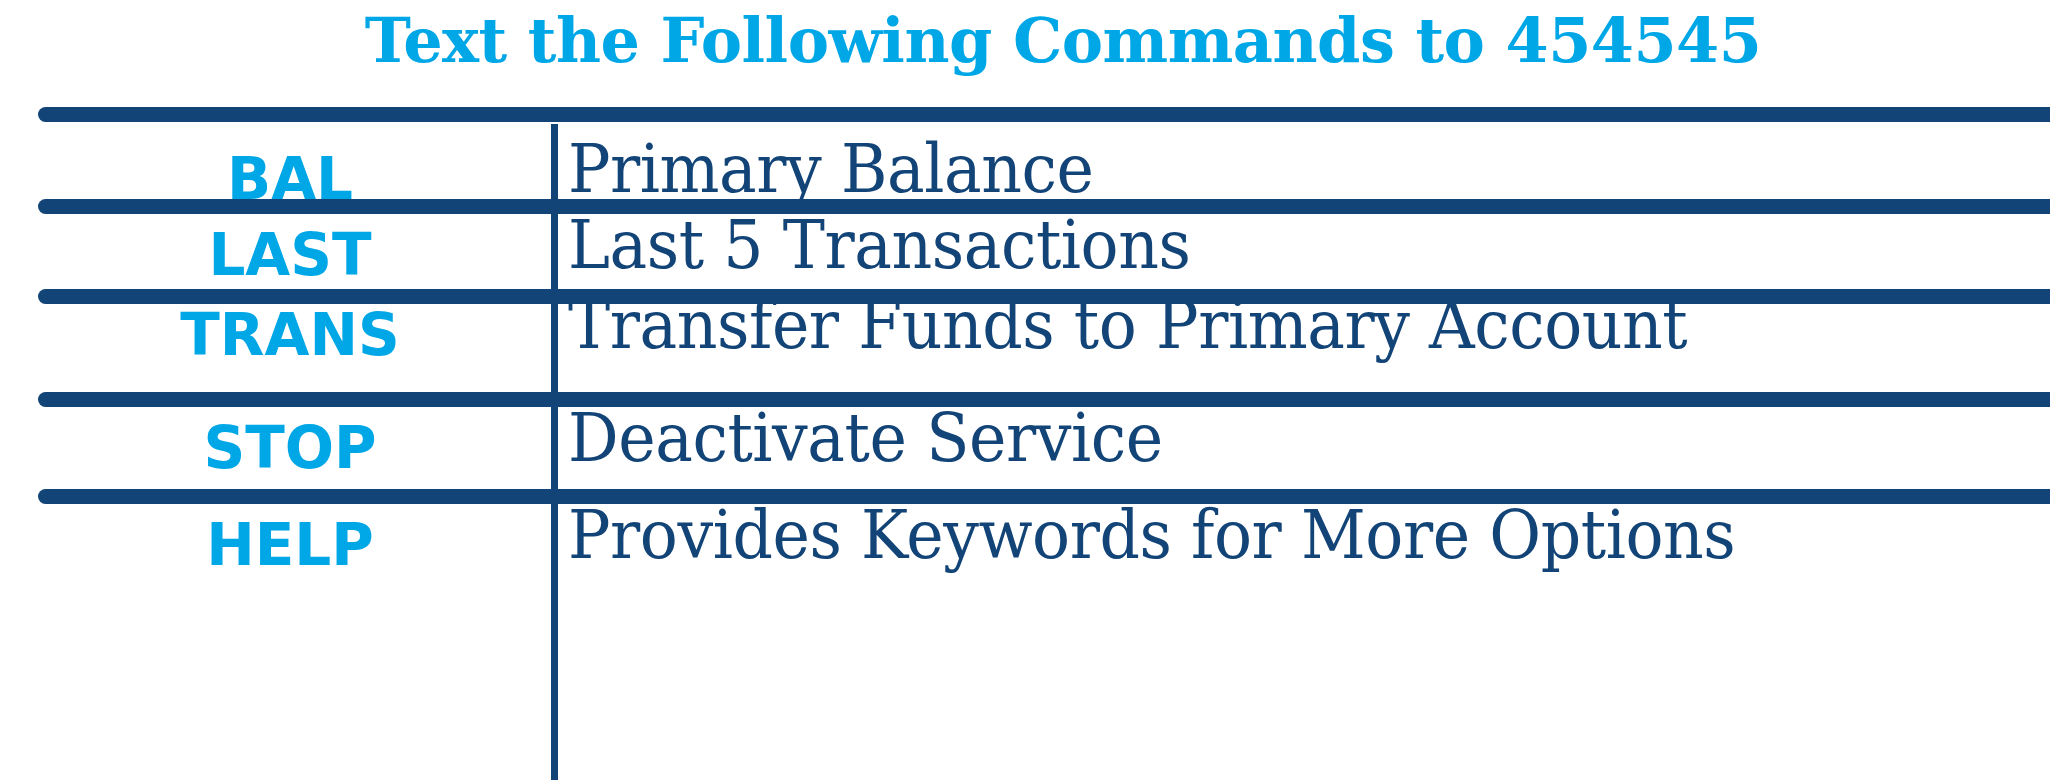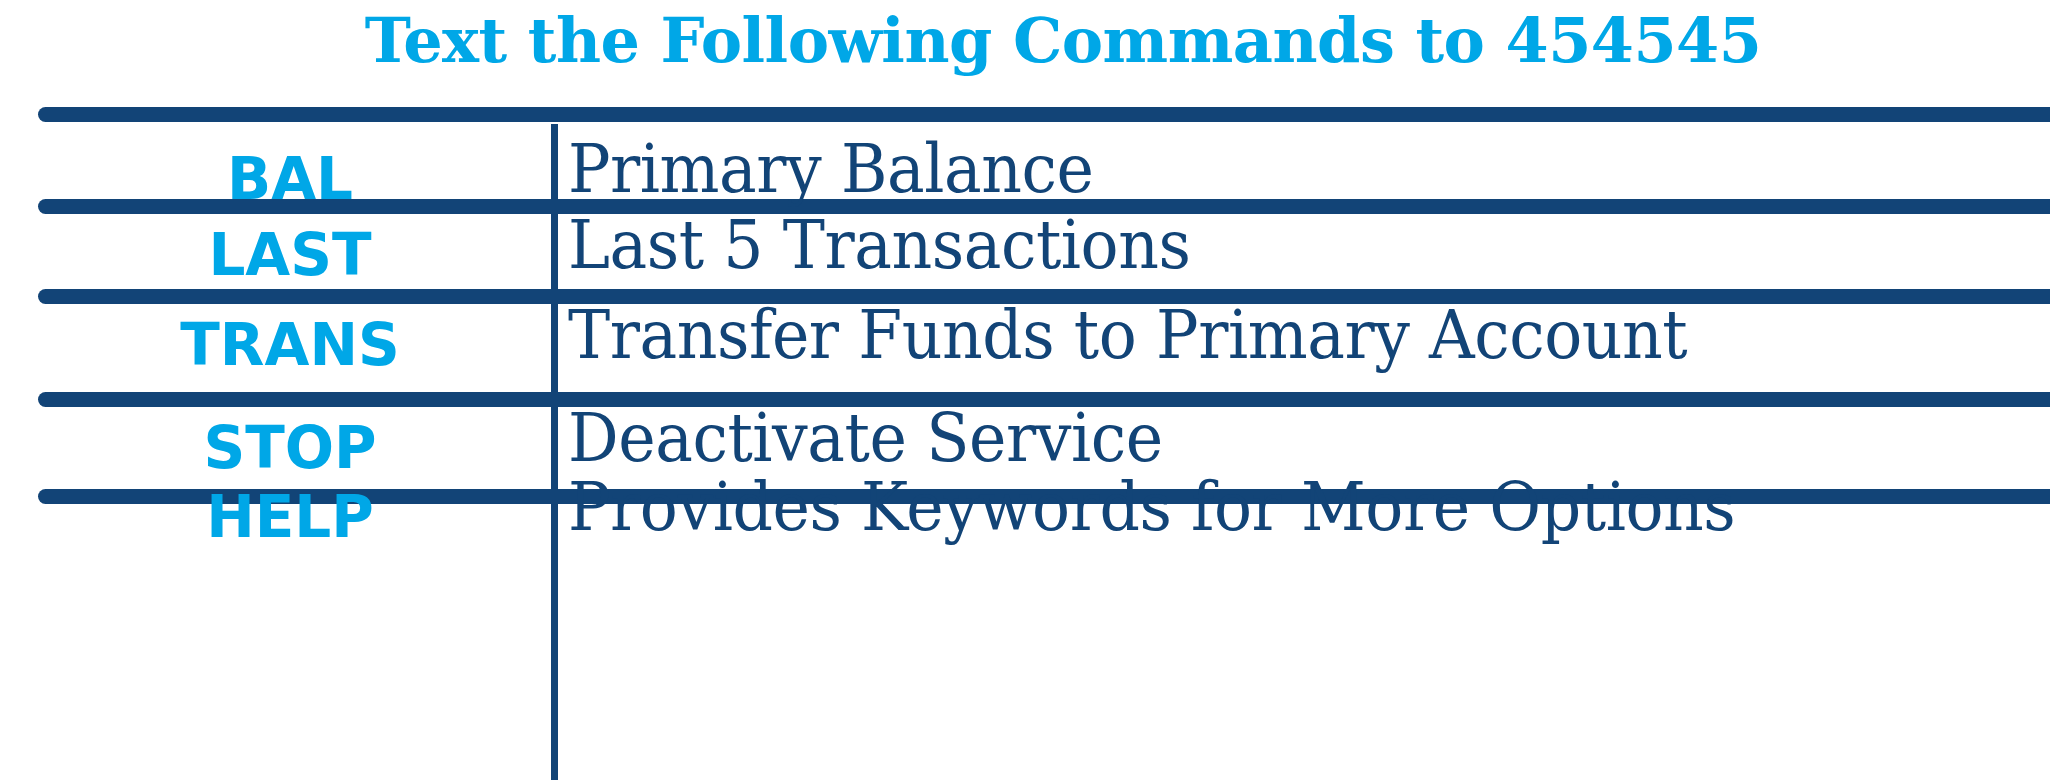--- a/index.html
+++ b/index.html
@@ -119,29 +119,29 @@
     <div class="row" style="top:138px;height:77px;">
       <div class="cmd" style="top:7px;">BAL</div>
       <div class="desc" style="top:-9px;">Primary Balance</div>
     </div>
 
     <div class="row" style="top:214px;height:75px;text-decoration:underline;">
       <div class="cmd" style="top:7px;">LAST</div>
       <div class="desc" style="top:-9px;">Last 5 Transactions</div>
     </div>
 
-    <div class="row" style="top:304px;height:84px;">
+    <div class="row" style="top:294px;height:84px;">
       <div class="cmd" style="top:7px;">TRANS</div>
       <div class="desc" style="top:-9px;">Transfer Funds to Primary Account</div>
     </div>
 
     <div class="row" style="top:407px;height:79px;">
       <div class="cmd" style="top:7px;">STOP</div>
       <div class="desc" style="top:-9px;">Deactivate Service</div>
     </div>
 
-    <div class="row" style="top:476px;height:90px;">
+    <div class="row" style="top:504px;height:90px;">
       <div class="cmd" style="top:7px;">HELP</div>
       <div class="desc" style="top:-9px;">Provides Keywords for More Options</div>
     </div>
 
   </div>
 </div>
 
 </body></html>

